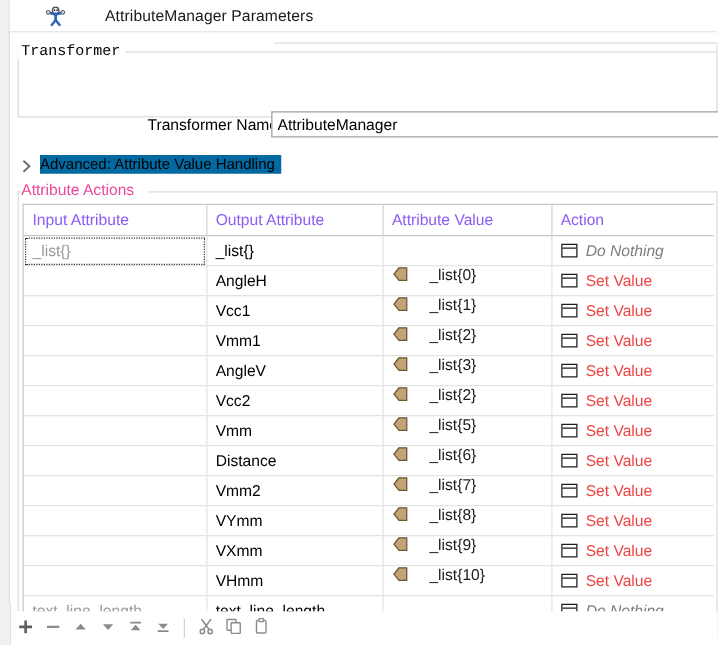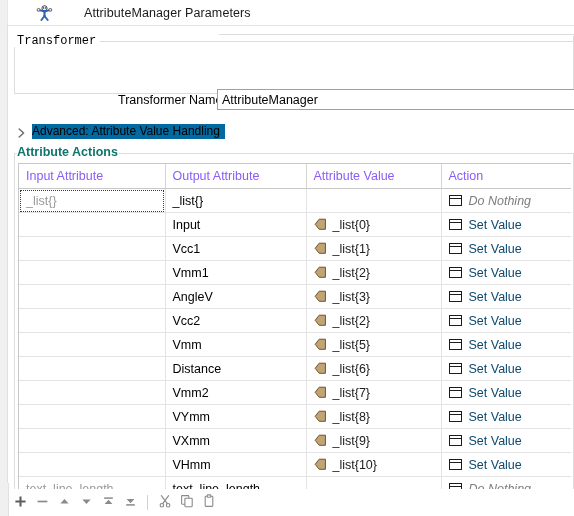--- a/index.html
+++ b/index.html
@@ -145,26 +145,25 @@
     left: 210px; top: 8px;
     width: 355px; height: 1px;
     background: #dcdcdc;
   }
 
   
   #aa-legend {
     position: absolute;
     left: 8px; top: 119px;
     font-size: 12.5px;
-    color: #0f766e;
+    color: #ec4899;
     background: #fff;
     padding-right: 5px;
     white-space: nowrap;
     line-height: 15px;
-    font-weight: bold;
   }
   #aa-rule {
     position: absolute;
     left: 110px; top: 127px;
     width: 455px; height: 1px;
     background: #dcdcdc;
   }
   #aa-border-left {
     position: absolute;
     left: 5px; top: 127px;
@@ -234,22 +233,21 @@
   td.normal { color: #000000; }
 
   td.focused {
     outline: 1px dotted #3a3a3a;
     outline-offset: -2px;
   }
 
   
   .av {
     display: flex;
-    align-items: center;
-    gap: 6px;
+    gap: 17px;
     height: 100%;
   }
   .av-text { color: #202020; }
 
   
   .tag-icon {
     width: 13px; height: 13px;
     flex: none;
     display: block;
   }
@@ -276,21 +274,21 @@
     height: 1.4px;
     background: #1c1c1c;
   }
   .act-text {
     color: #7d7d7d;
     font-style: italic;
     font-size: 12.5px;
   }
   .act-text.plain {
     font-style: normal;
-    color: #0c4a6e;
+    color: #ef4444;
   }
 
   
   #toolbar {
     position: absolute;
     left: 9px; top: 489px;
     width: 565px; height: 27px;
     background: #ffffff;
     display: flex;
     align-items: center;
@@ -397,21 +395,21 @@
             <td></td>
             <td>
               <span class="act">
                 <span class="combo-icon"></span>
                 <span class="act-text">Do Nothing</span>
               </span>
             </td>
           </tr>
           <tr>
             <td class="normal"></td>
-            <td class="normal">Input</td>
+            <td class="normal">AngleH</td>
             <td>
               <span class="av">
                 <span>
                   <svg class="tag-icon" viewBox="0 0 13 13" aria-hidden="true">
                     <path d="M5.2 1.2 L11.4 1.2 L11.4 11.3 L5.2 11.3 L1.2 6.25 Z" fill="#c2a376" stroke="#6b5430" stroke-width="1" stroke-linejoin="round"></path>
                   </svg>
                 </span>
                 <span class="av-text">_list{0}</span>
               </span>
             </td>

